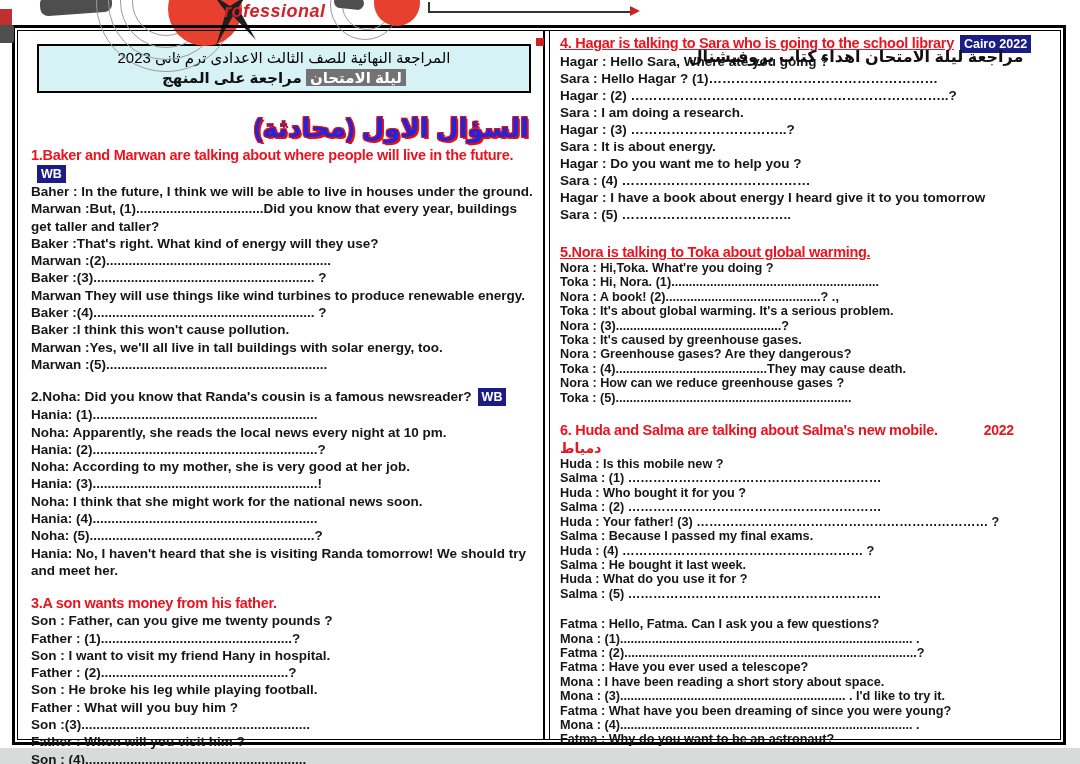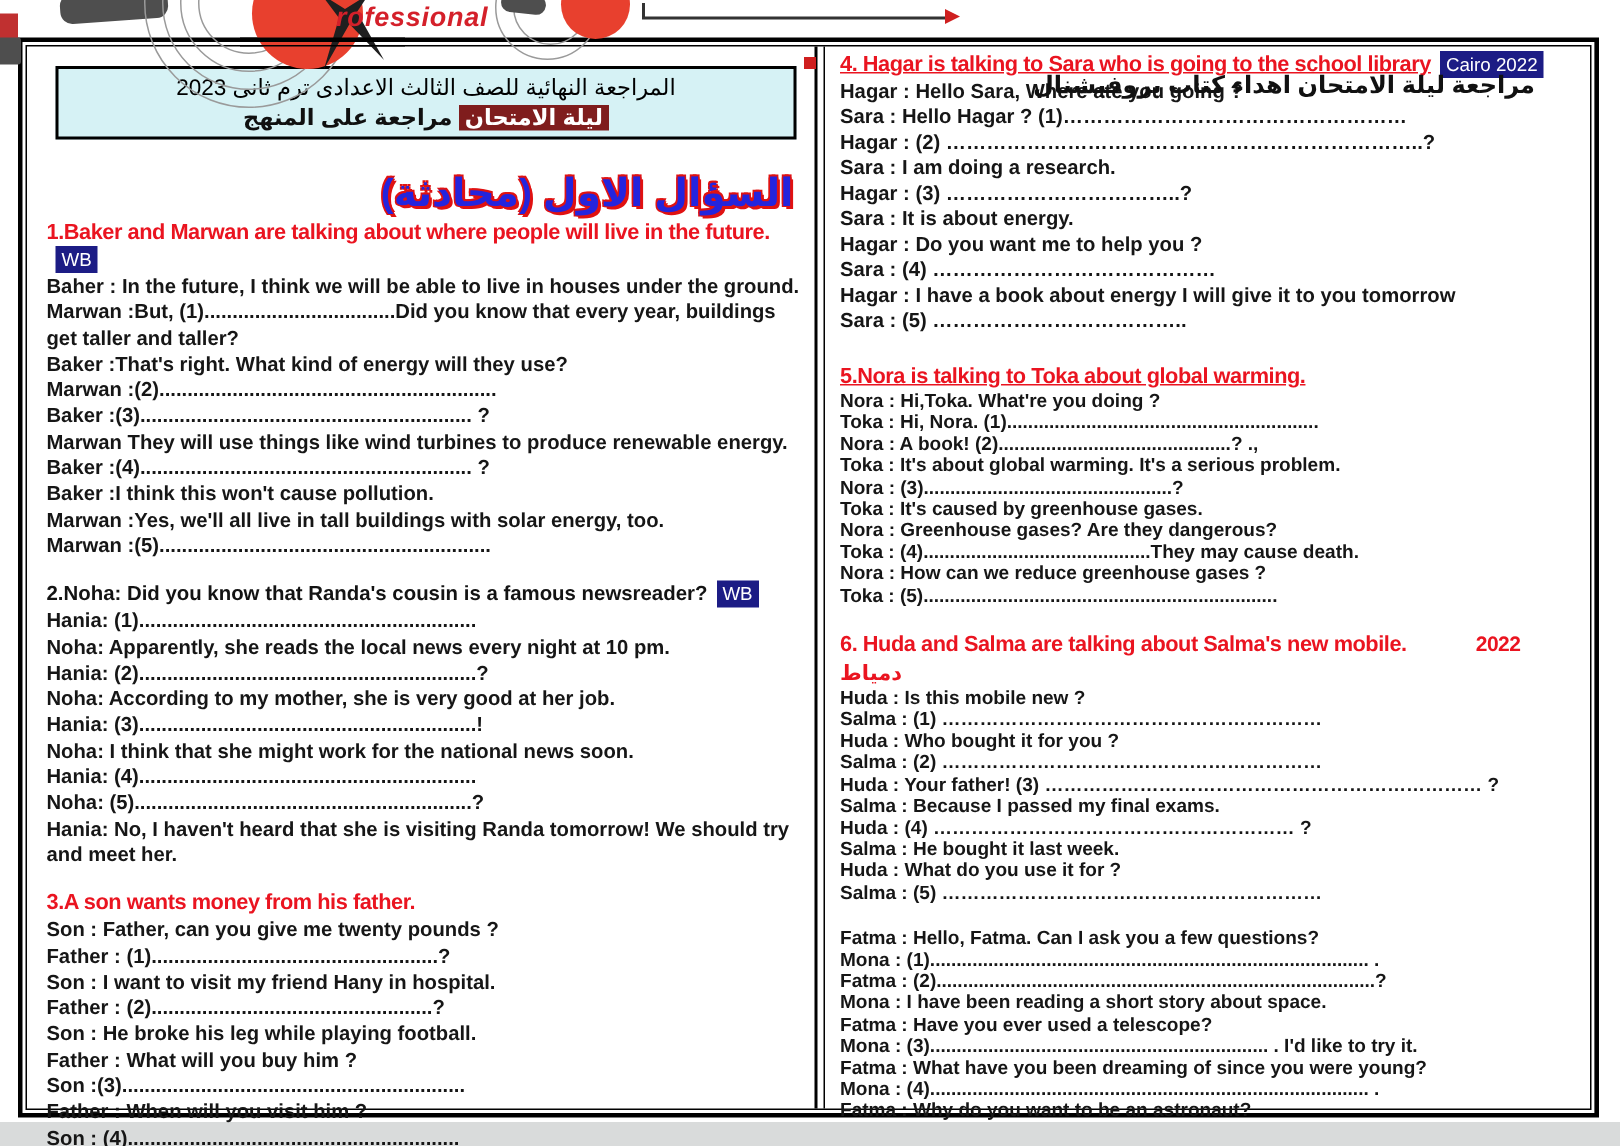--- a/index.html
+++ b/index.html
@@ -32,32 +32,32 @@
 
   .col-left  { width:528px; padding:12px 8px 6px 16px; }
   .col-divider { width:7px; border-left:2px solid #000; border-right:1px solid #000; margin:3px 0; }
   .col-right { flex:1; padding:6px 10px 6px 10px; position:relative; }
 
   
   .title-box { margin:4px 4px 0 6px; border:2px solid #000; background:#d6f2f5;
     text-align:center; direction:rtl; padding:3px 4px 4px; }
   .title-box .l1 { font-size:15px; font-weight:normal; color:#000000; }
   .title-box .l2 { font-size:15px; font-weight:bold; color:#101010; margin-top:2px; }
-  .hl-darkred { background:#7f1d1d; color:#fff; padding:0 4px; }
+  .hl-darkred { background:#737373; color:#fff; padding:0 4px; }
   .blue-title { direction:rtl; text-align:right; padding:20px 6px 2px 0; font-size:26px; font-weight:bold;
     color:#2424dd;
     text-shadow:1px 1px 0 #e01212, -1px -1px 0 #e01212, 1px -1px 0 #e01212, -1px 1px 0 #e01212, 2px 2px 0 #e01212; }
 
   
   .dialogue { margin-bottom:14px; }
   .d-head { font-size:14.5px; font-weight:bold; letter-spacing:-0.3px; color:#ea1420; line-height:18px; }
   .d-head.black { color:#131313; letter-spacing:0; font-size:13.6px; }
   .d-head .ht { }
   .d-head.u .ht { text-decoration:underline; }
-  .badge { display:inline-block; background:#1c1c85; color:#fff; font-size:12.5px; font-weight:normal;
+  .badge { display:inline-block; background:#1c1c85; color:#fff; font-size:12.5px; font-weight:bold;
     padding:0 4px; margin-left:6px; letter-spacing:0; text-decoration:none; }
   .tag-red { color:#ea1420; font-weight:bold; margin-left:46px; font-size:14px; }
   .d-line { font-weight:bold; color:#161616; }
 
   .col-left .d-line { font-size:13.5px; line-height:17.3px; }
   .col-left .dialogue { margin-bottom:15px; }
   .col-left .dialogue:last-child { margin-bottom:0; }
 
   .col-right .dlg-4 .d-line { font-size:13.5px; line-height:17px; }
   .col-right .dlg-s .d-line { font-size:12.7px; line-height:14.4px; }
@@ -161,21 +161,21 @@
         <div class="dialogue dlg-4">
           <div class="d-head  u"><span class="ht">4. Hagar is talking to Sara who is going to the school library</span><span class="badge">Cairo 2022</span></div>
           <div class="d-line">Hagar : Hello Sara, Where ate you going ?</div>
           <div class="d-line">Sara :  Hello Hagar ? (1)……………………………………………</div>
           <div class="d-line">Hagar : (2) ……………………………………………………………..?</div>
           <div class="d-line">Sara :  I am doing a research.</div>
           <div class="d-line">Hagar : (3) ……………………………..?</div>
           <div class="d-line">Sara :  It is about energy.</div>
           <div class="d-line">Hagar : Do you want me to help you ?</div>
           <div class="d-line">Sara :  (4) ……………………………………</div>
-          <div class="d-line">Hagar : I have a book about energy I will give it to you tomorrow</div>
+          <div class="d-line">Hagar : I have a book about energy I heard give it to you tomorrow</div>
           <div class="d-line">Sara : (5) ………………………………..</div>
         </div>
         <div class="dialogue dlg-s">
           <div class="d-head  u"><span class="ht">5.Nora is talking to Toka about global warming.</span></div>
           <div class="d-line">Nora : Hi,Toka. What're you doing ?</div>
           <div class="d-line">Toka : Hi, Nora. (1)...........................................................</div>
           <div class="d-line">Nora : A book! (2)............................................? .,</div>
           <div class="d-line">Toka : It's about global warming. It's a serious problem.</div>
           <div class="d-line">Nora : (3)...............................................?</div>
           <div class="d-line">Toka : It's caused by greenhouse gases.</div>
@@ -194,22 +194,22 @@
           <div class="d-line">Salma : Because I passed my final exams.</div>
           <div class="d-line">Huda : (4) ………………………………………………… ?</div>
           <div class="d-line">Salma : He bought it last week.</div>
           <div class="d-line">Huda : What do you use it for ?</div>
           <div class="d-line">Salma : (5) ……………………………………………………</div>
         </div>
         <div class="dialogue dlg-s">
           <div class="d-line">Fatma : Hello, Fatma. Can I ask you a few questions?</div>
           <div class="d-line">Mona : (1)................................................................................... .</div>
           <div class="d-line">Fatma : (2)...................................................................................?</div>
+          <div class="d-line">Fatma : Have you ever used a telescope?</div>
           <div class="d-line">Mona : I have been reading a short story about space.</div>
-          <div class="d-line">Fatma : Have you ever used a telescope?</div>
           <div class="d-line">Mona : (3)................................................................ . I'd like to try it.</div>
           <div class="d-line">Fatma : What have you been dreaming of since you were young?</div>
           <div class="d-line">Mona : (4)................................................................................... .</div>
           <div class="d-line">Fatma : Why do you want to be an astronaut?</div>
         </div>
       </div>
   </div>
 
 </div>
 

